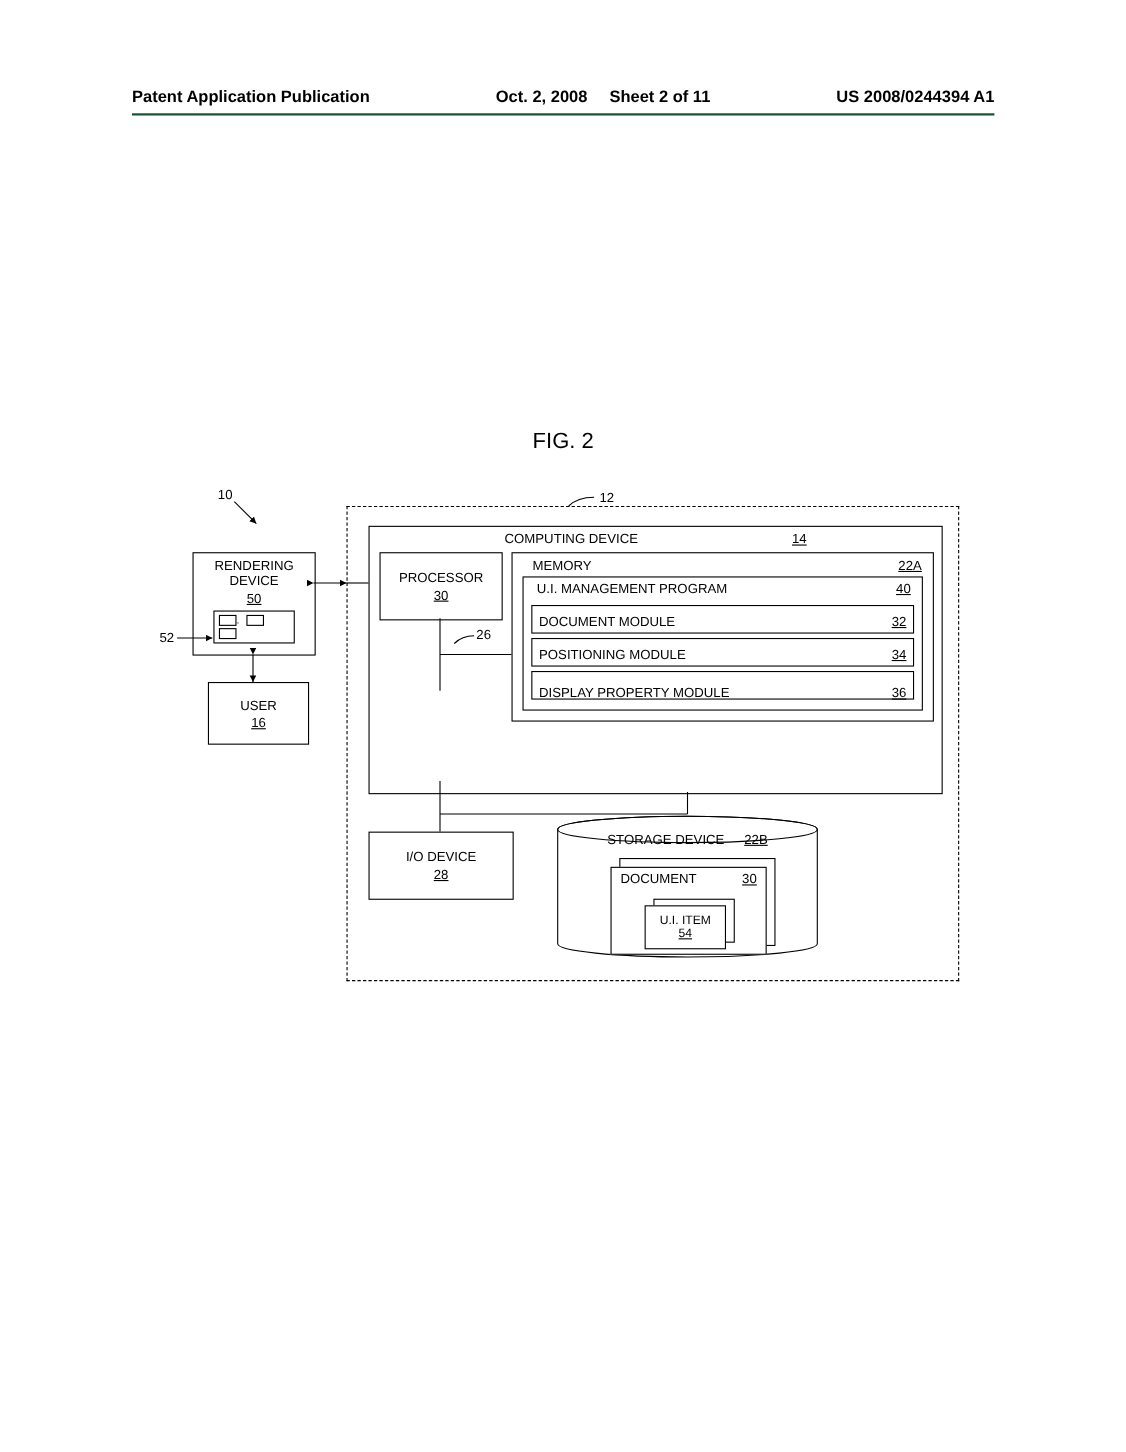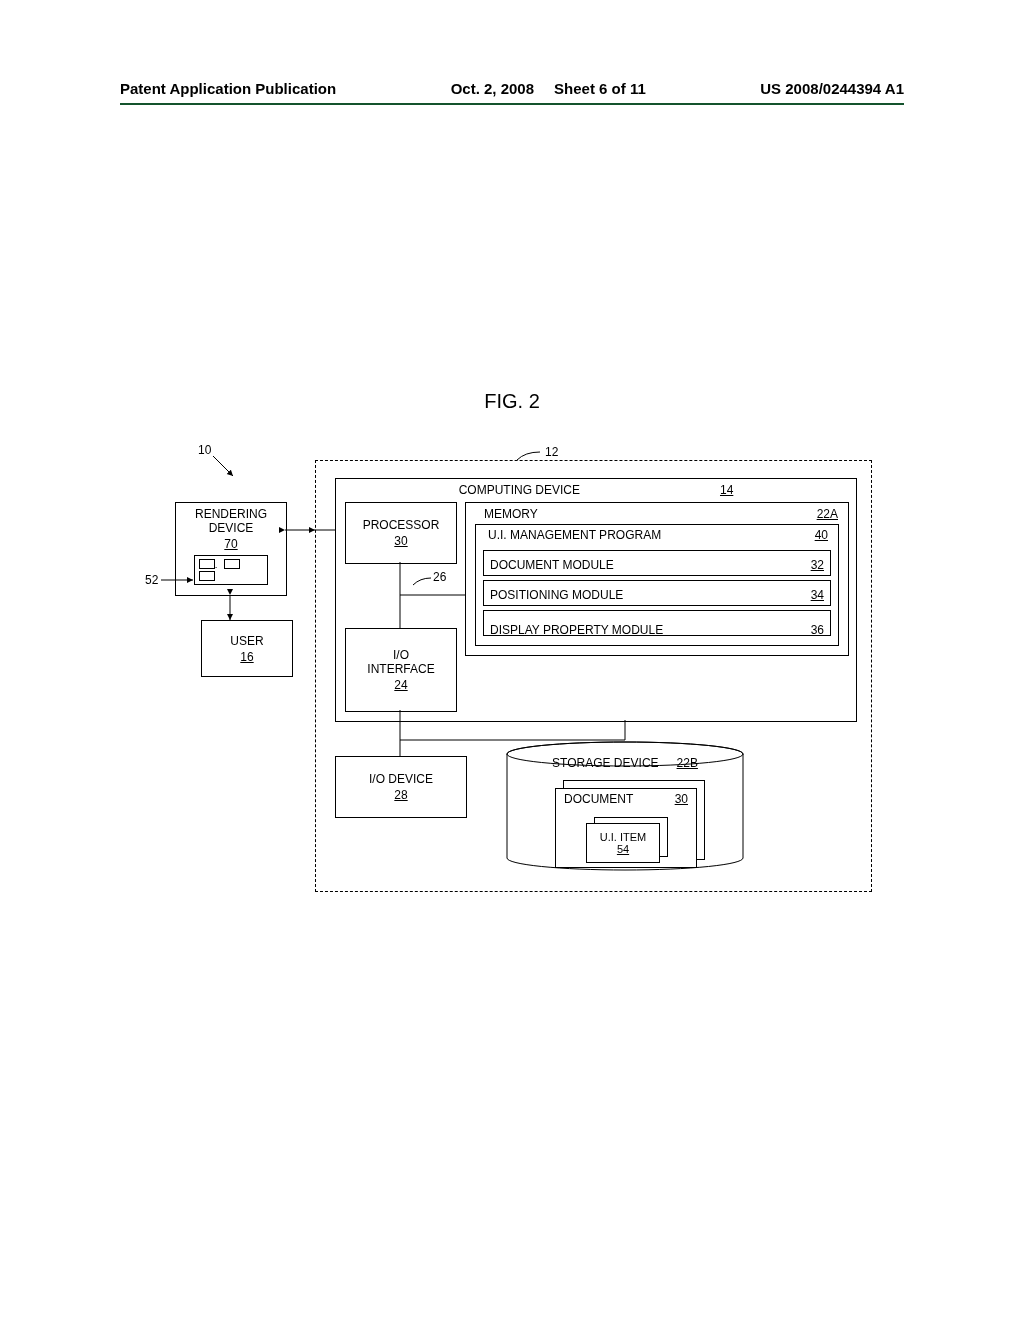--- a/index.html
+++ b/index.html
@@ -69,21 +69,21 @@
 </style>
 </head>
 <body>
 
 <div class="page">
 
   <div class="header">
     <span>Patent Application Publication</span>
     <span class="mid">
       <span>Oct. 2, 2008</span>
-      <span>Sheet 6 of 11</span>
+      <span>Sheet 2 of 11</span>
     </span>
     <span>US 2008/0244394 A1</span>
   </div>
 
   <div class="figcap">FIG. 2</div>
 
   <div class="diag">
 
     <div class="box dashed" style="left:170px; top:20px; width:555px; height:430px; border-width:1.5px;"></div>
 
@@ -133,27 +133,20 @@
       </div>
     </div>
 
     <div class="box" style="left:338px; top:170px; width:346px; height:24px;">
       <div class="row" style="height:100%;align-items:flex-end;">
         <span>DISPLAY PROPERTY MODULE</span>
         <span class="ref">36</span>
       </div>
     </div>
 
-    <div class="box" style="left:200px; top:188px; width:110px; height:82px;">
-      <div class="flexcol">
-        <span style="white-space:pre-line;">I/O
-INTERFACE</span>
-        <span class="ref">24</span>
-      </div>
-    </div>
 
     <div class="lbl" style="left:288px; top:130px;">26</div>
 
     <div class="box" style="left:190px; top:316px; width:130px; height:60px;">
       <div class="flexcol">
         <span>I/O DEVICE</span>
         <span class="ref">28</span>
       </div>
     </div>
 
@@ -181,33 +174,33 @@
             <span style="font-size:11px;">U.I. ITEM</span>
             <span class="ref" style="font-size:11px;">54</span>
           </div>
         </div>
       </div>
     </div>
 
     <div class="box" style="left:30px; top:62px; width:110px; height:92px;">
       <div style="padding-top:4px; white-space:pre-line;">RENDERING
 DEVICE</div>
-      <div class="ref" style="margin-top:2px; display:inline-block;">70</div>
+      <div class="ref" style="margin-top:2px; display:inline-block;">50</div>
       
       <div style="border:1px solid #000; margin:4px 18px 4px 18px; height:28px; position:relative; background:#fff;">
         <span class="thumb" style="width:14px;height:8px; position:absolute; left:3px; top:2px;"></span>
         <span class="thumb" style="width:14px;height:8px; position:absolute; left:28px; top:2px;"></span>
         <span class="thumb" style="width:14px;height:8px; position:absolute; left:3px; top:14px;"></span>
         <span style="position:absolute; left:20px; top:7px; font-size:7px;">-</span>
       </div>
     </div>
 
     <div class="lbl" style="left:0px; top:133px;">52</div>
 
-    <div class="box" style="left:56px; top:180px; width:90px; height:55px;">
+    <div class="box" style="left:44px; top:180px; width:90px; height:55px;">
       <div class="flexcol">
         <span>USER</span>
         <span class="ref">16</span>
       </div>
     </div>
 
     <svg class="lines">
       <defs>
         <marker id="arr" markerWidth="8" markerHeight="8" refX="6" refY="3" orient="auto">
           <path d="M0,0 L6,3 L0,6 Z" fill="#000"></path>

